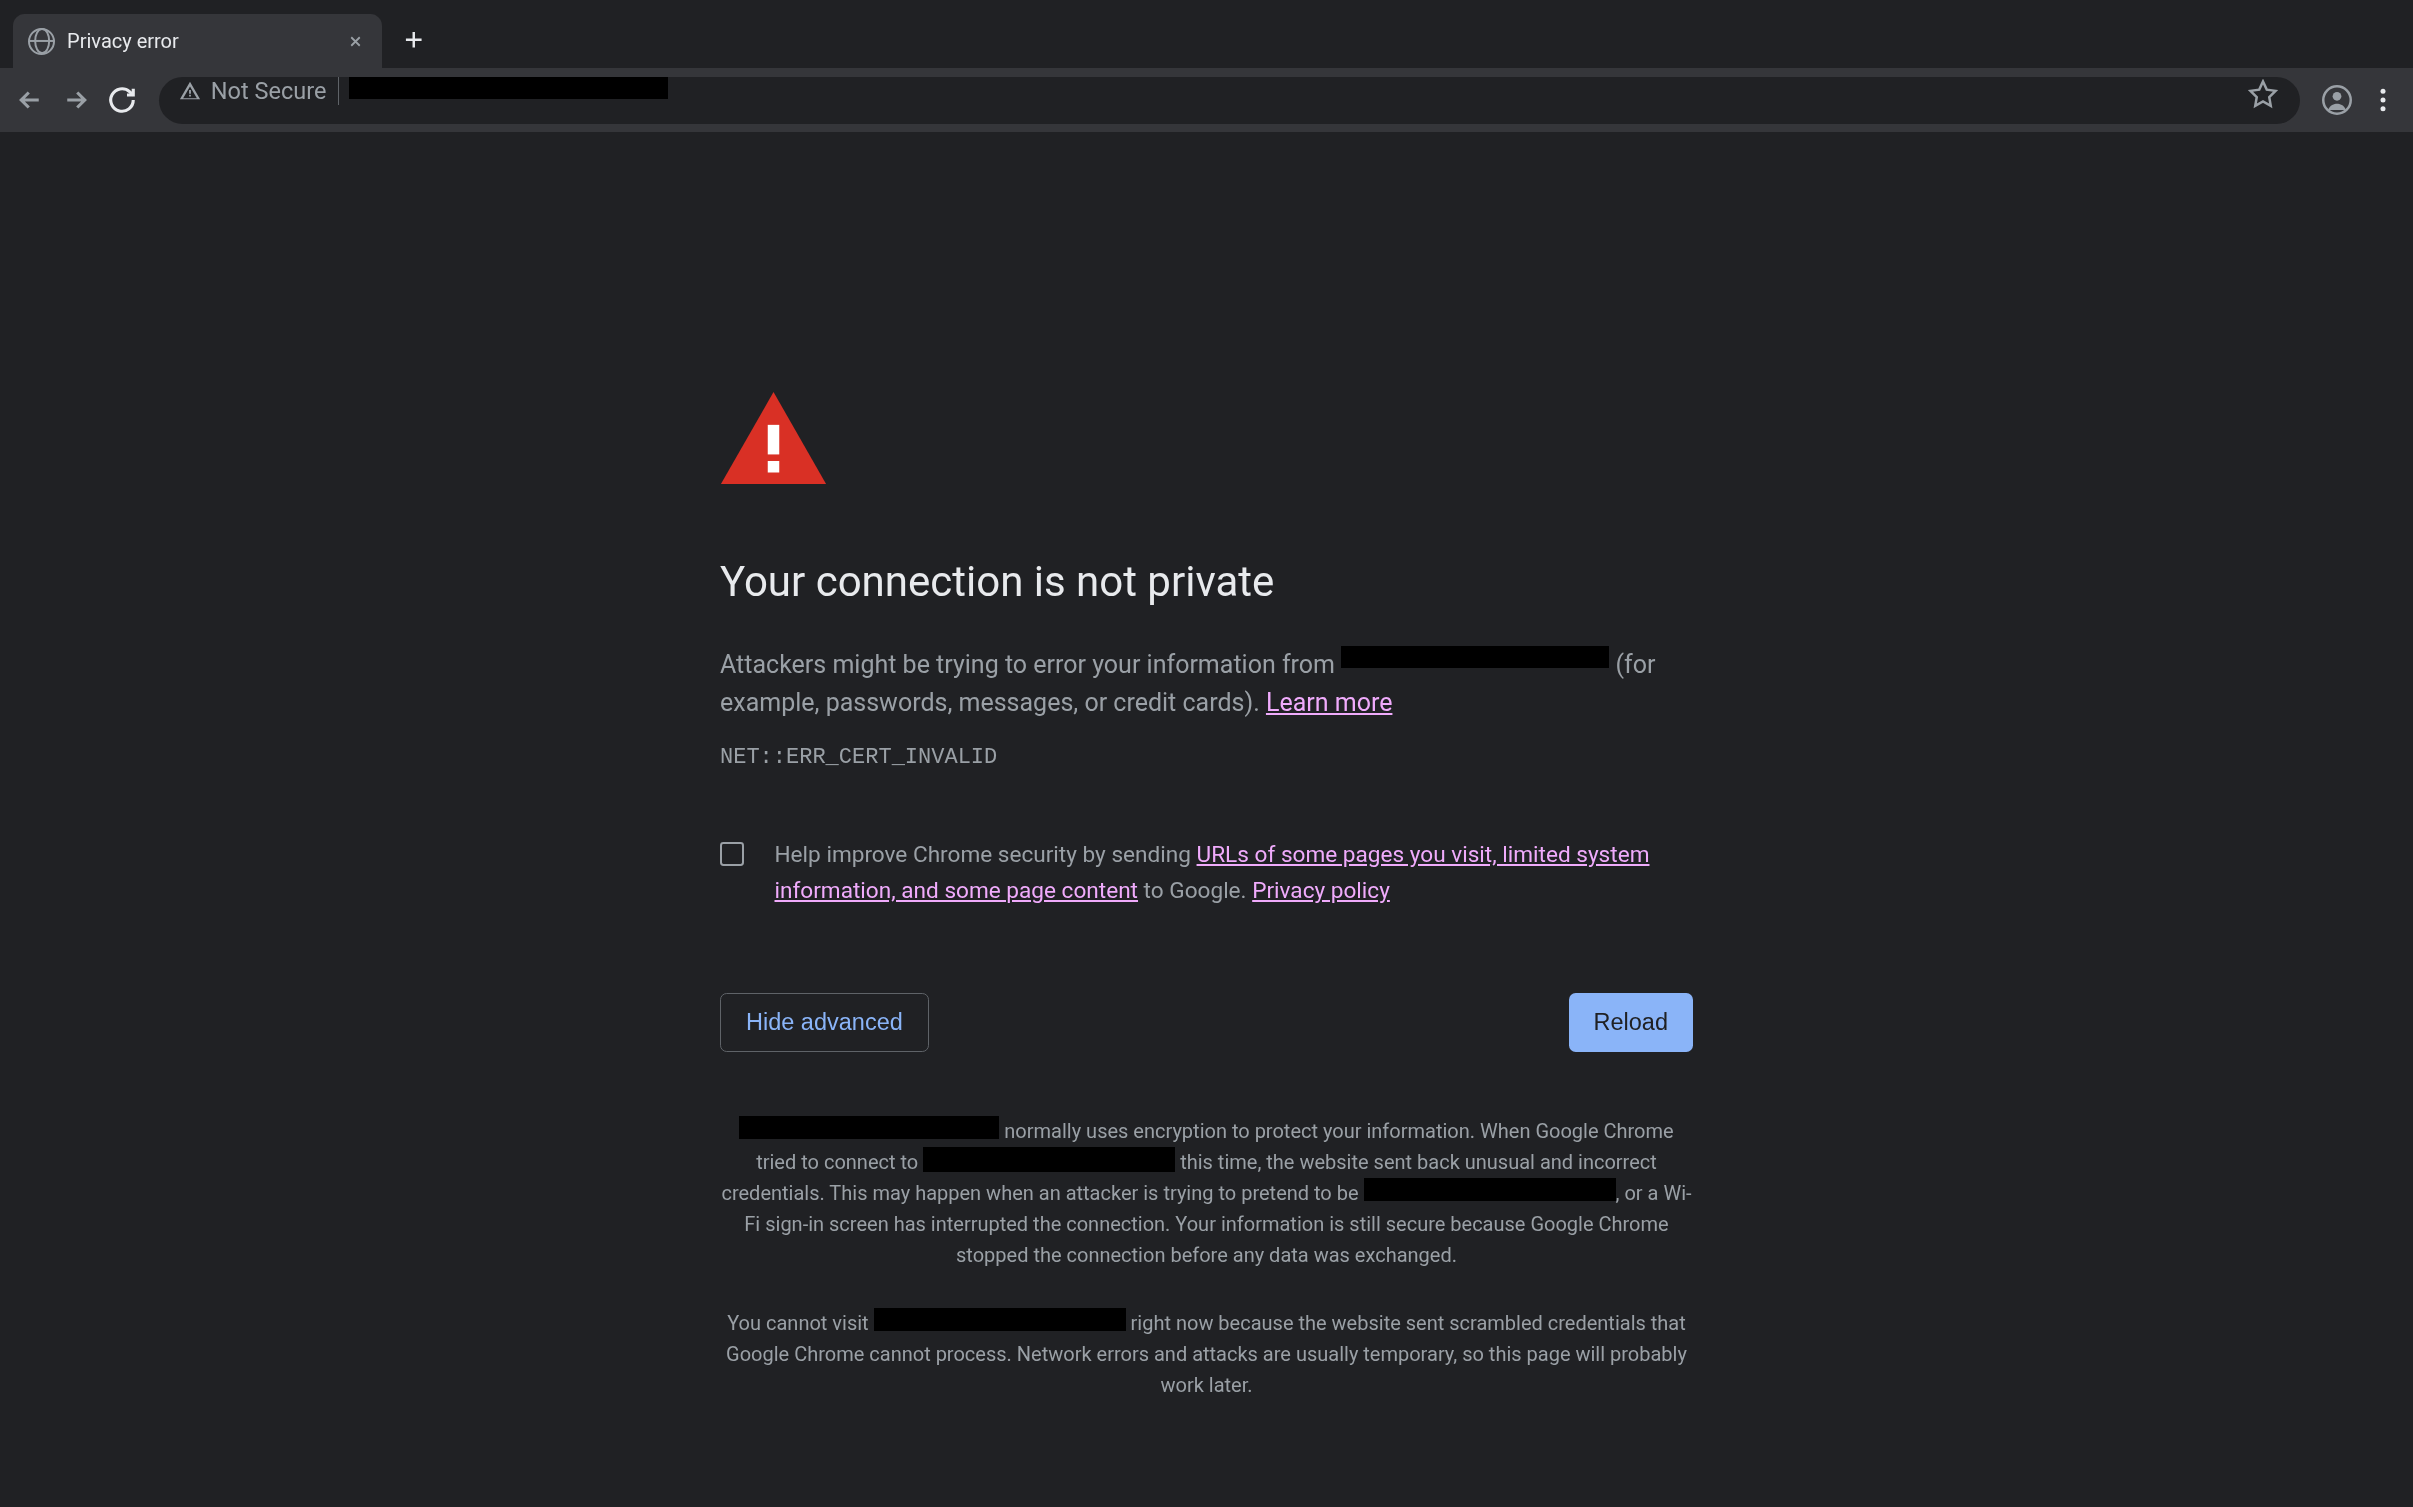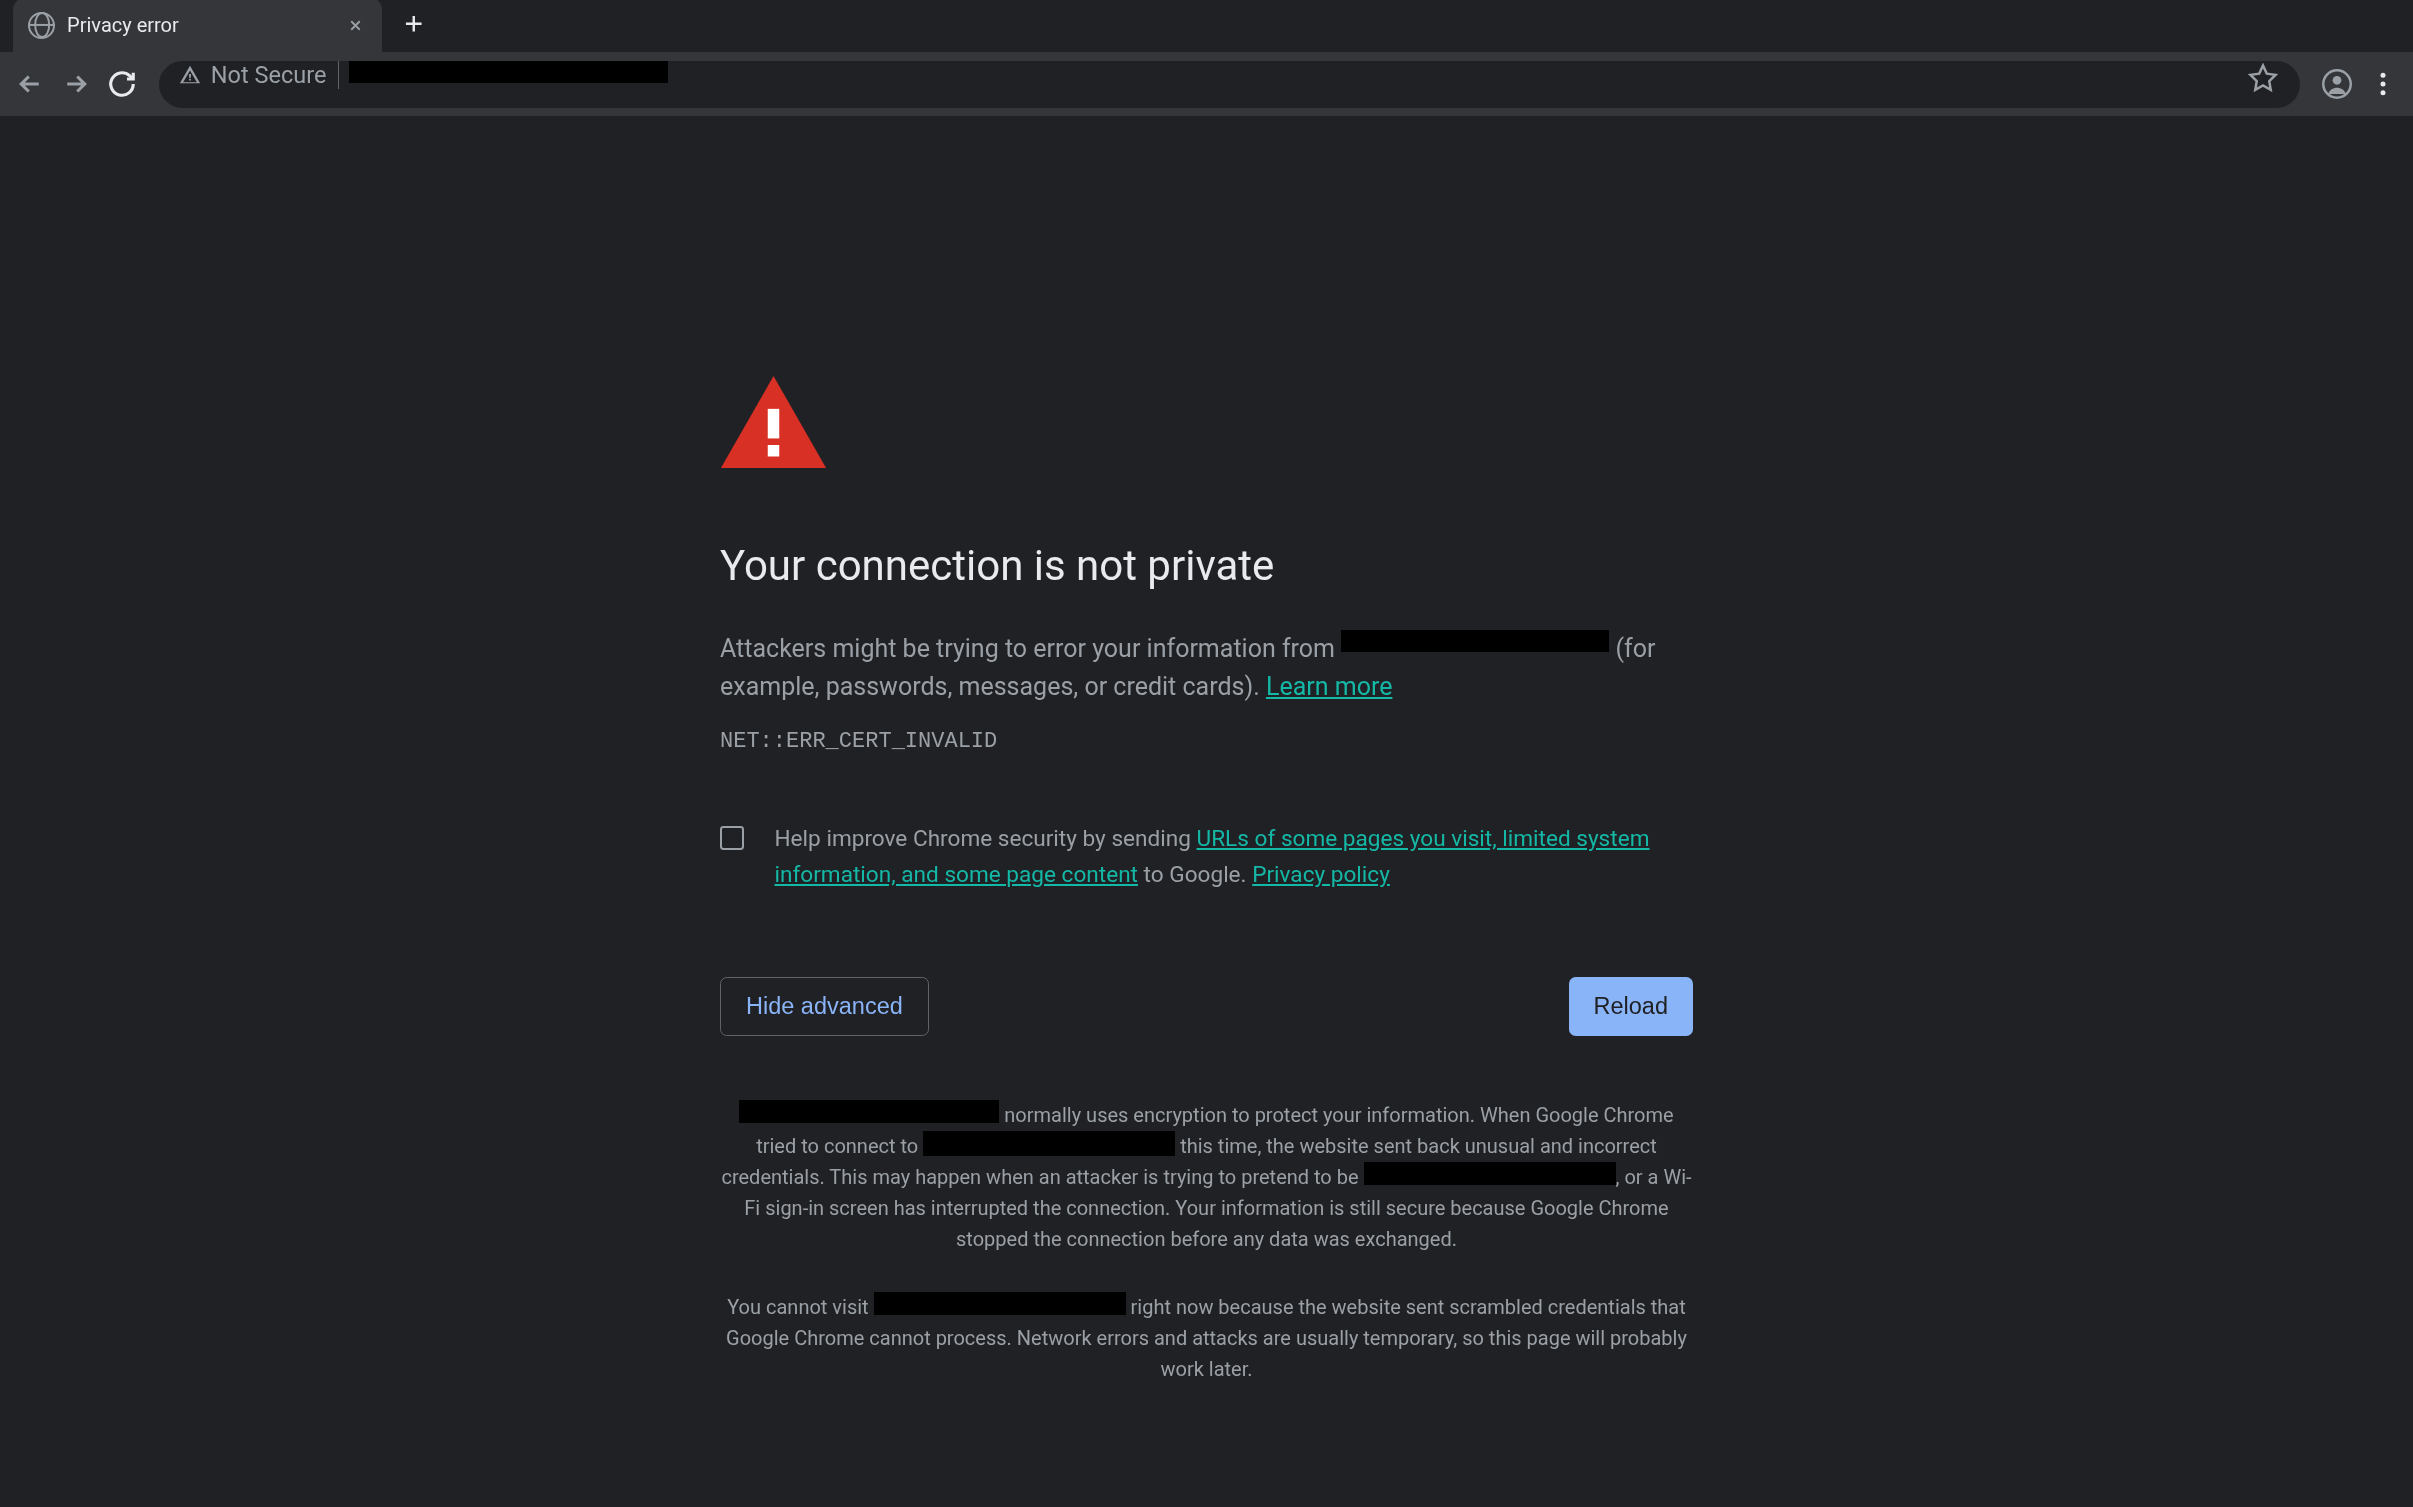--- a/index.html
+++ b/index.html
@@ -12,21 +12,21 @@
       font-family: -apple-system, BlinkMacSystemFont, "Segoe UI", Roboto, Arial, sans-serif;
       color: #e8eaed;
       width: 2413px;
       height: 1508px;
       overflow: hidden;
     }
     .browser-chrome {
       background: #202124;
     }
     .tab-bar {
-      height: 52px;
+      height: 68px;
       display: flex;
       align-items: flex-end;
       padding: 10px 13.4px 0 13.4px;
       gap: 0;
     }
     .tab {
       background: #35363a;
       border-radius: 11.7px 11.7px 0 0;
       padding: 11.7px 15px;
       display: flex;
@@ -182,21 +182,21 @@
       background: #000;
       display: inline-block;
       color: transparent;
     }
     .redacted.w1 { width: 268px; height: 22px; }
     .redacted.w2 { width: 260px; height: 23.5px; }
     .redacted.w3 { width: 252px; height: 25px; }
     .redacted.w4 { width: 252px; height: 23.5px; }
     .redacted.w5 { width: 252px; height: 23.5px; }
     .link {
-      color: #14b8a6;
+      color: #f0abfc;
       text-decoration: underline;
       cursor: pointer;
     }
     .error-code {
       font-family: Liberation Mono, monospace;
       font-size: 22px;
       color: #9aa0a6;
       margin-bottom: 67px;
     }
     .help-row {

